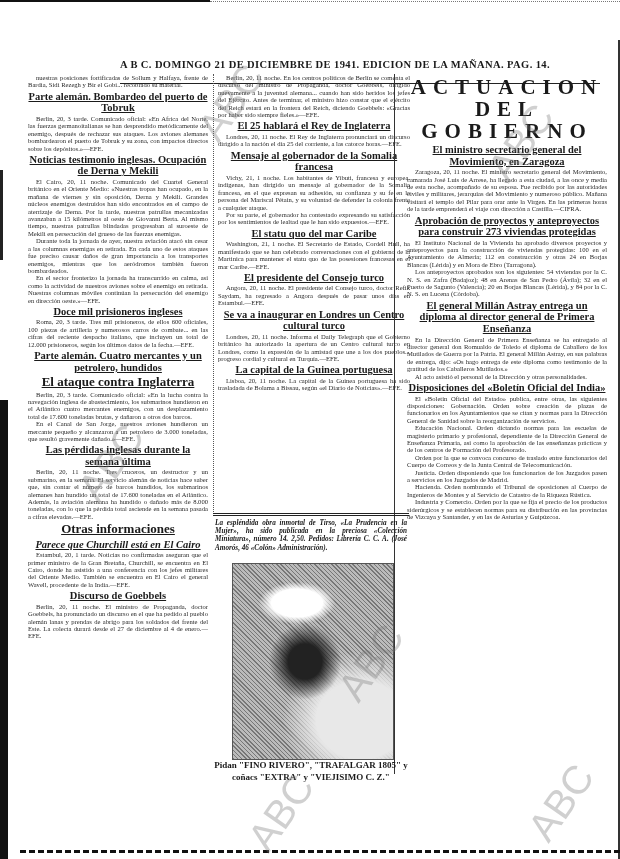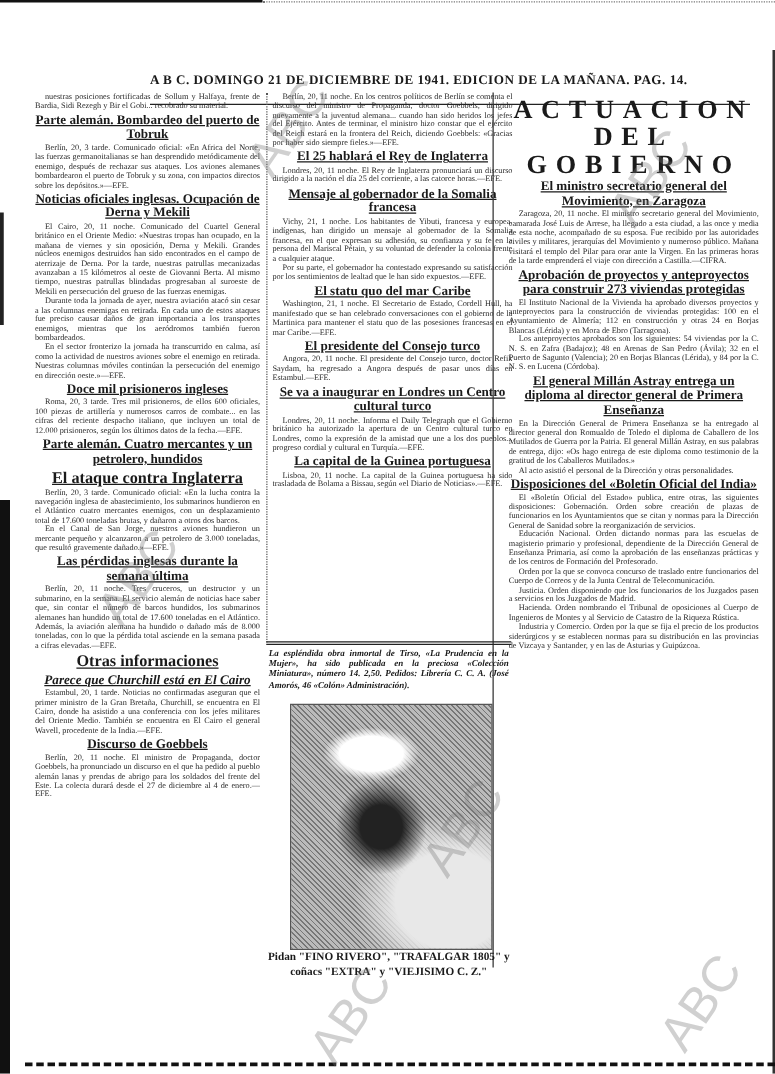--- a/index.html
+++ b/index.html
@@ -68,21 +68,21 @@
   </div>
 <div class="right-edge"></div>
 <div class="bottombar"></div>
 
 <div class="header">A B C. DOMINGO 21 DE DICIEMBRE DE 1941. EDICION DE LA MAÑANA. PAG. 14.</div>
 
 <div class="col col1" id="col-left">
     <div class="p">nuestras posiciones fortificadas de Sollum y Halfaya, frente de Bardia, Sidi Rezegh y Bir el Gobi... recobrado su material.</div>
     <div class="hl m">Parte alemán. Bombardeo del puerto de Tobruk</div>
     <div class="p">Berlín, 20, 3 tarde. Comunicado oficial: «En Africa del Norte, las fuerzas germanoitalianas se han desprendido metódicamente del enemigo, después de rechazar sus ataques. Los aviones alemanes bombardearon el puerto de Tobruk y su zona, con impactos directos sobre los depósitos.»—EFE.</div>
-    <div class="hl m">Noticias oficiales inglesas. Ocupación de Derna y Mekili</div>
+    <div class="hl m">Noticias testimonio inglesas. Ocupación de Derna y Mekili</div>
     <div class="p">El Cairo, 20, 11 noche. Comunicado del Cuartel General británico en el Oriente Medio: «Nuestras tropas han ocupado, en la mañana de viernes y sin oposición, Derna y Mekili. Grandes núcleos enemigos destruidos han sido encontrados en el campo de aterrizaje de Derna. Por la tarde, nuestras patrullas mecanizadas avanzaban a 15 kilómetros al oeste de Giovanni Berta. Al mismo tiempo, nuestras patrullas blindadas progresaban al suroeste de Mekili en persecución del grueso de las fuerzas enemigas.</div>
     <div class="p">Durante toda la jornada de ayer, nuestra aviación atacó sin cesar a las columnas enemigas en retirada. En cada uno de estos ataques fue preciso causar daños de gran importancia a los transportes enemigos, mientras que los aeródromos también fueron bombardeados.</div>
     <div class="p">En el sector fronterizo la jornada ha transcurrido en calma, así como la actividad de nuestros aviones sobre el enemigo en retirada. Nuestras columnas móviles continúan la persecución del enemigo en dirección oeste.»—EFE.</div>
     <div class="hl m">Doce mil prisioneros ingleses</div>
     <div class="p">Roma, 20, 3 tarde. Tres mil prisioneros, de ellos 600 oficiales, 100 piezas de artillería y numerosos carros de combate... en las cifras del reciente despacho italiano, que incluyen un total de 12.000 prisioneros, según los últimos datos de la fecha.—EFE.</div>
     <div class="hl m">Parte alemán. Cuatro mercantes y un petrolero, hundidos</div>
     <div class="hl l">El ataque contra Inglaterra</div>
     <div class="p">Berlín, 20, 3 tarde. Comunicado oficial: «En la lucha contra la navegación inglesa de abastecimiento, los submarinos hundieron en el Atlántico cuatro mercantes enemigos, con un desplazamiento total de 17.600 toneladas brutas, y dañaron a otros dos barcos.</div>
     <div class="p">En el Canal de San Jorge, nuestros aviones hundieron un mercante pequeño y alcanzaron a un petrolero de 3.000 toneladas, que resultó gravemente dañado.»—EFE.</div>
     <div class="hl m">Las pérdidas inglesas durante la semana última</div>

